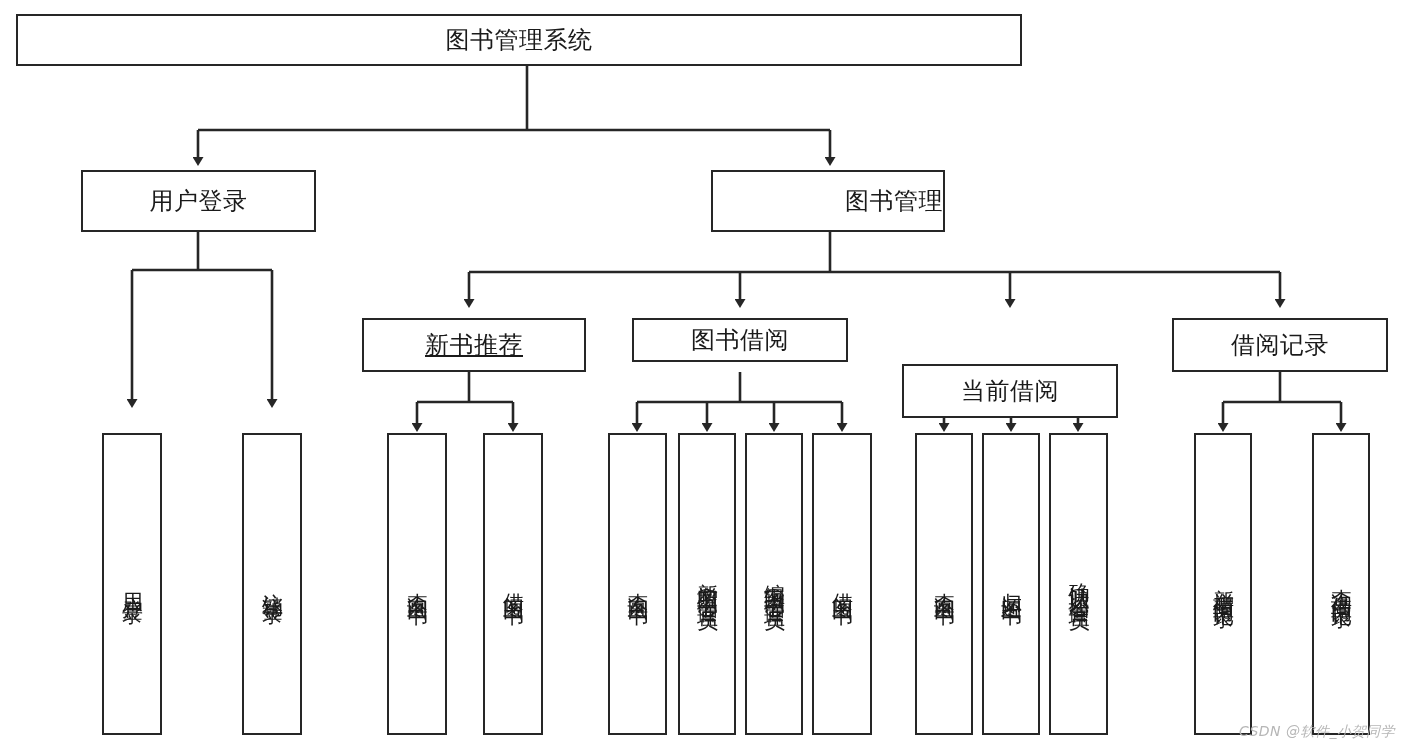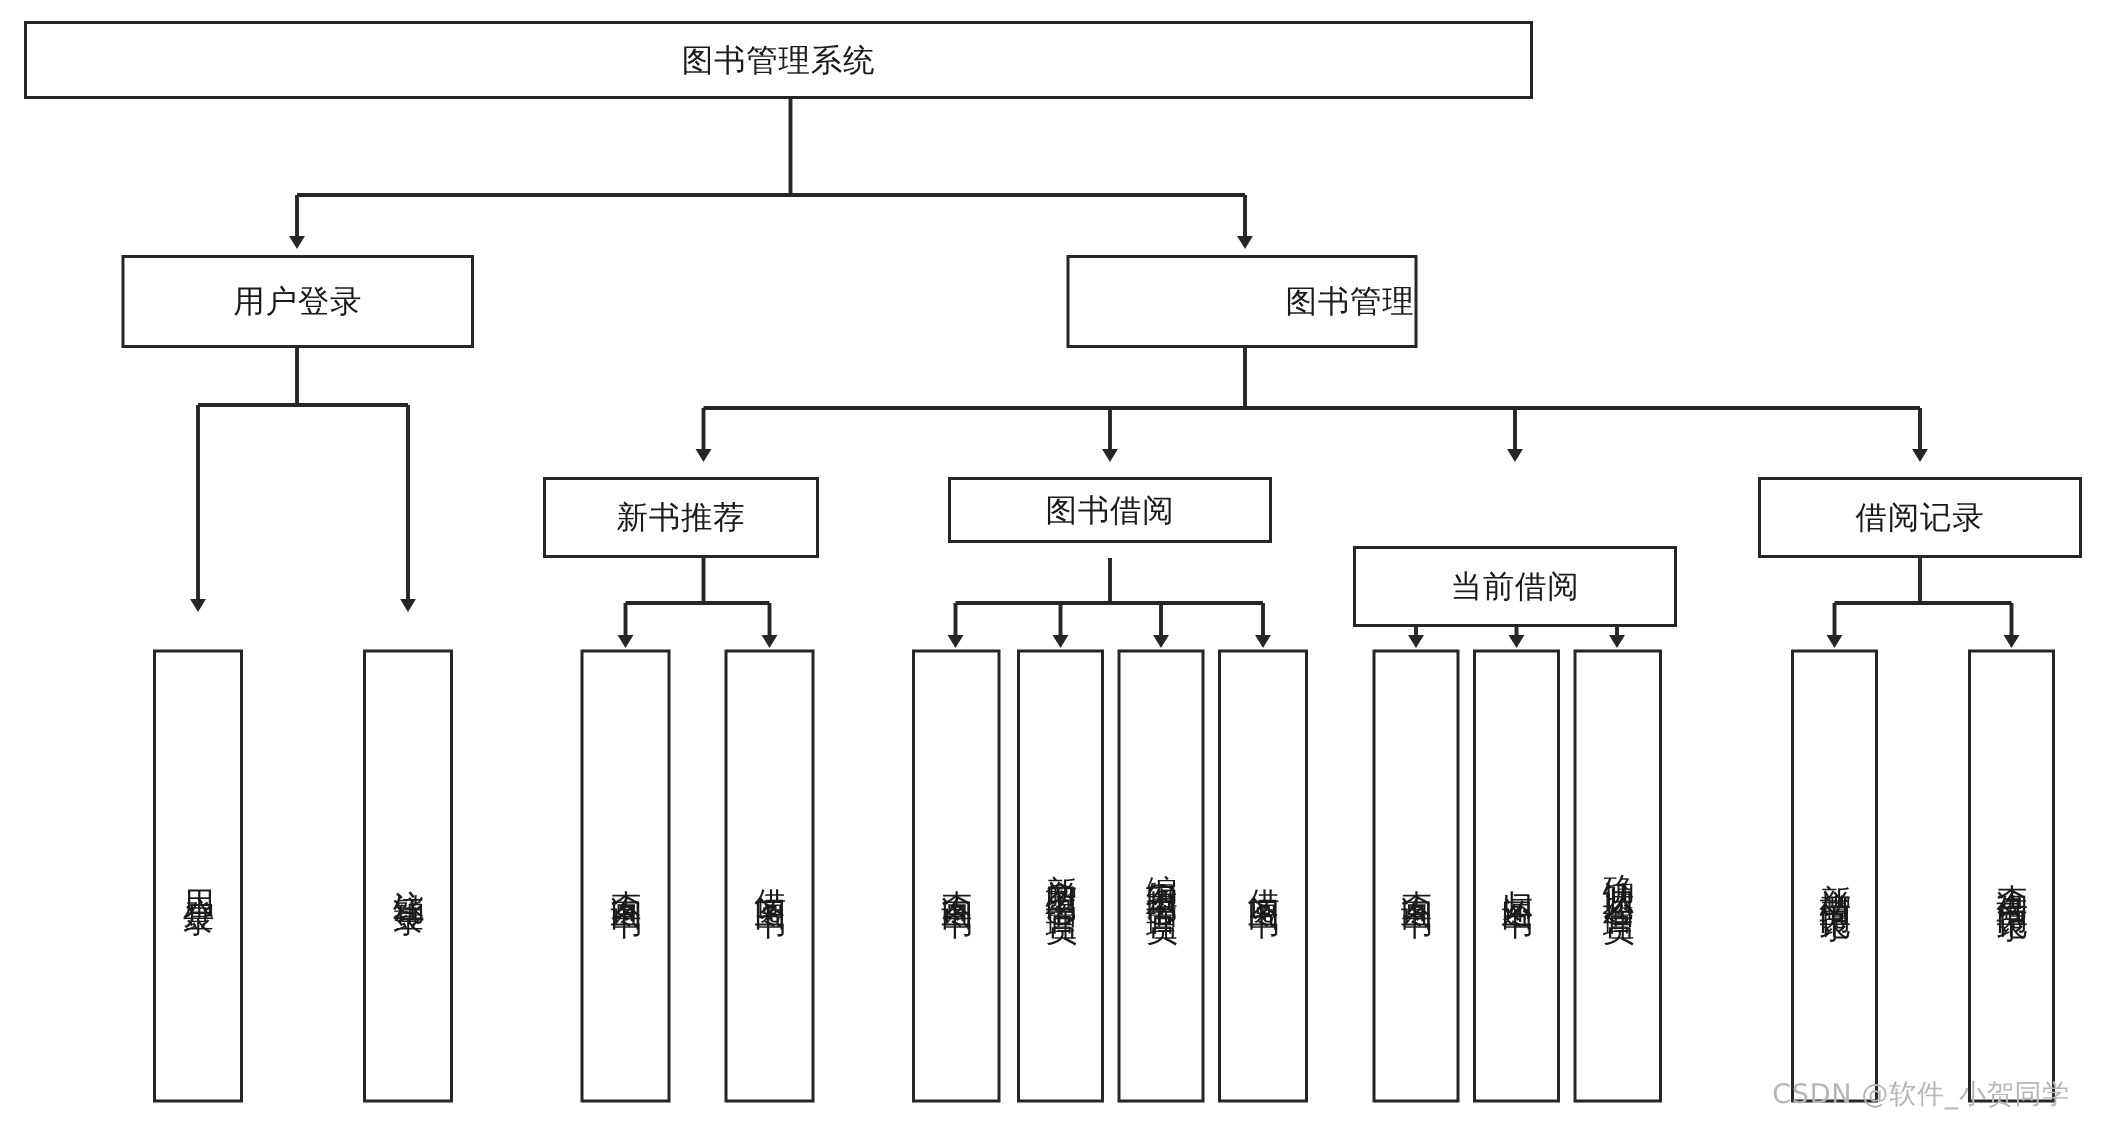--- a/index.html
+++ b/index.html
@@ -27,42 +27,43 @@
     position: absolute;
     box-sizing: border-box;
     border: 2px solid #262626;
     background: #ffffff;
     display: flex;
     align-items: center;
     justify-content: center;
     color: #1a1a1a;
   }
   .node.h {
-    font-size: 21px;
+    font-size: 24px;
     letter-spacing: 0.5px;
   }
   .node.leaf {
     font-size: 21px;
   }
   .node.leaf .vtext {
     writing-mode: vertical-rl;
     text-orientation: upright;
     letter-spacing: 4px;
     line-height: 1;
     white-space: nowrap;
     display: block;
   }
   .watermark {
     position: absolute;
-    right: 25px;
+    right: 10px;
     bottom: 6px;
-    font-size: 18px;
+    font-size: 14px;
     color: #b6b6b6;
     letter-spacing: 0.5px;
     white-space: nowrap;
+    font-style: italic;
   }
 </style>
 </head>
 <body>
 
 <div id="canvas">
 
   <svg class="edges" viewBox="0 0 1405 747">
     <defs>
       <marker id="arrow" markerWidth="9" markerHeight="11" refX="1" refY="5.5" orient="auto" markerUnits="userSpaceOnUse">
@@ -117,21 +118,21 @@
     <span>图书管理系统</span>
   </div>
 
   <div class="node h" style="left:81px; top:170px; width:235px; height:62px;">
     <span>用户登录</span>
   </div>
   <div class="node h" style="left:711px; top:170px; width:234px; height:62px;justify-content:flex-end;">
     <span>图书管理</span>
   </div>
 
-  <div class="node h" style="left:362px; top:318px; width:184px; height:54px;">
+  <div class="node h" style="left:362px; top:318px; width:224px; height:54px;text-decoration:underline;">
     <span>新书推荐</span>
   </div>
   <div class="node h" style="left:632px; top:318px; width:216px; height:44px;">
     <span>图书借阅</span>
   </div>
   <div class="node h" style="left:902px; top:318px; width:216px; height:54px;margin-top:46px;">
     <span>当前借阅</span>
   </div>
   <div class="node h" style="left:1172px; top:318px; width:216px; height:54px;">
     <span>借阅记录</span>

